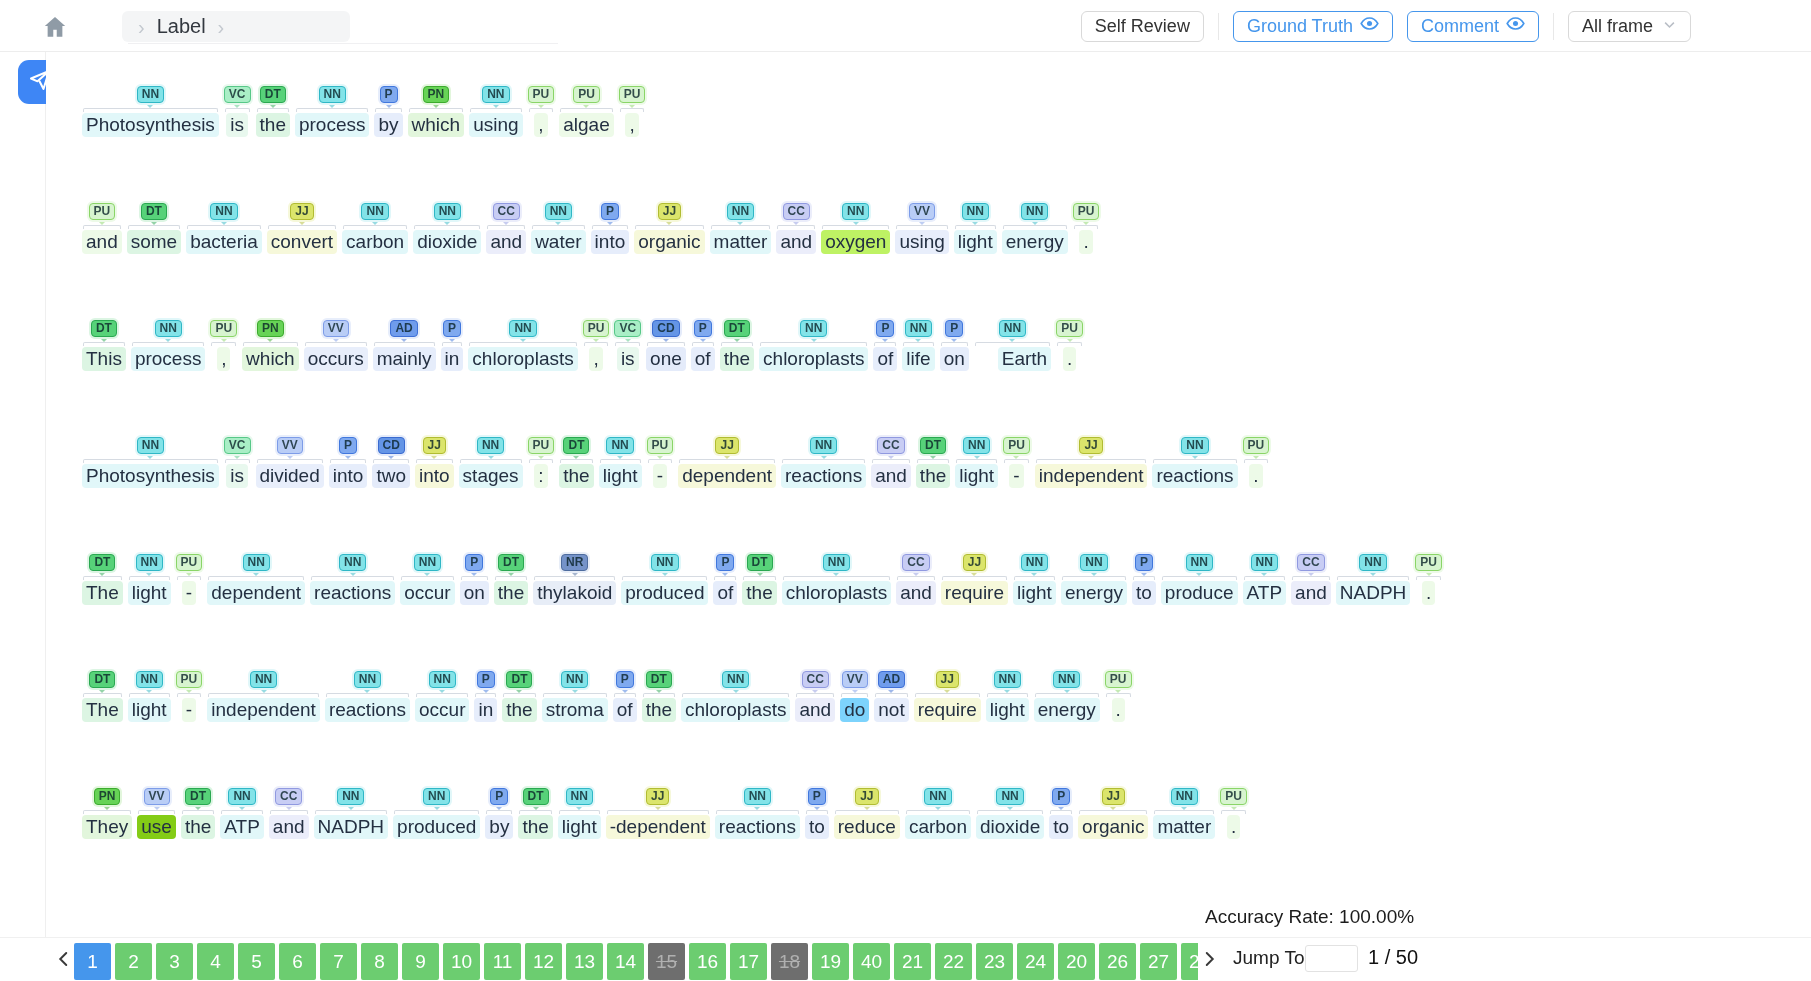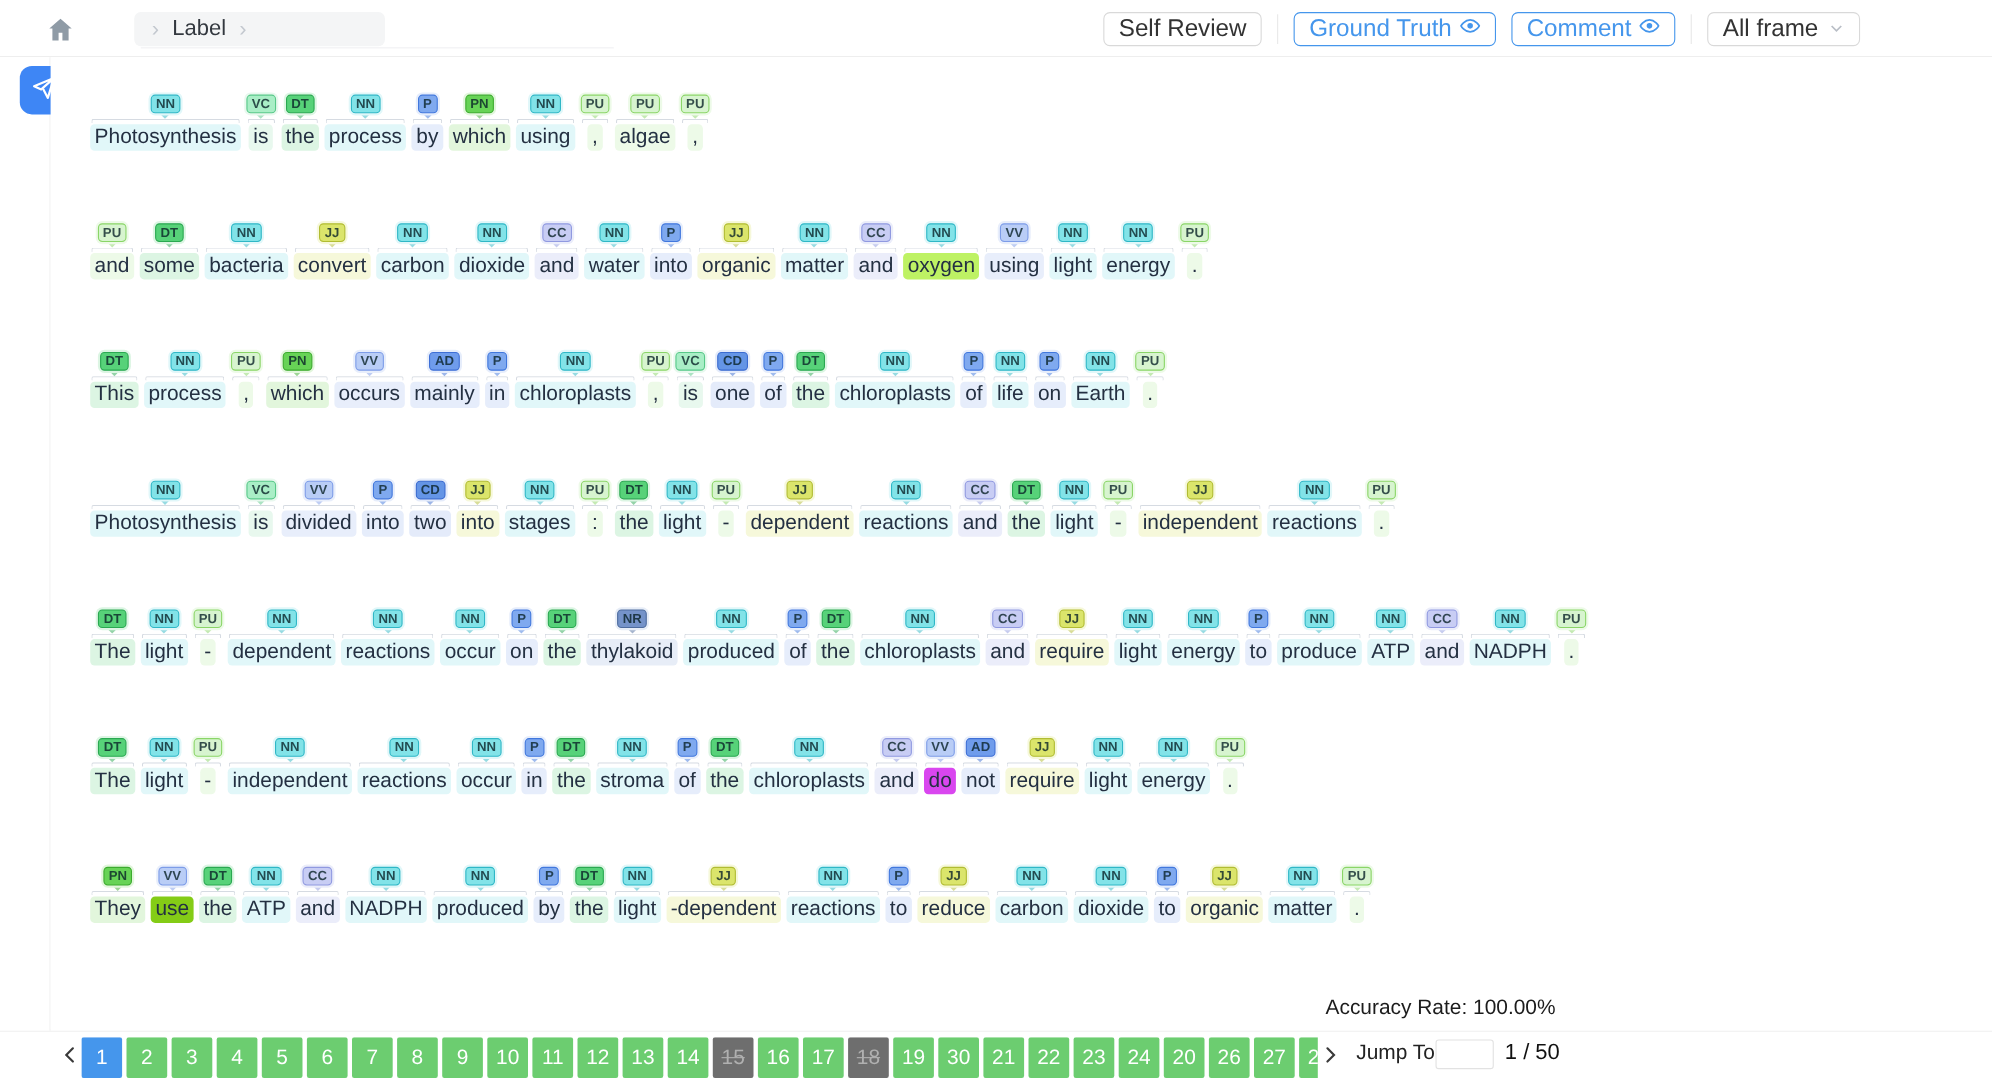--- a/index.html
+++ b/index.html
@@ -12,21 +12,21 @@
   .crumb { position:absolute; left:122px; top:11px; height:31px; min-width:228px;
     background:#f4f5f6; border-radius:6px; display:flex; align-items:center;
     padding:0 16px; gap:12px; }
   .crumb .sep { color:#c3c8cf; font-size:20px; line-height:1; }
   .crumb .lbl { color:#33383f; font-size:20px; }
   .crumb-underline { position:absolute; left:128px; top:43px; width:430px; height:1px; background:#f0f0f2; }
   .tr-group { position:absolute; right:120px; top:10px; height:32px; display:flex;
     align-items:center; gap:14px; }
   .btn { height:31px; display:inline-flex; align-items:center; gap:7px;
     padding:0 13px; border-radius:6px; border:1px solid #d9d9d9; background:#fff;
-    font-size:22px; color:#333; cursor:pointer; white-space:nowrap; }
+    font-size:18px; color:#333; cursor:pointer; white-space:nowrap; }
   .btn.blue { border-color:#4596ec; color:#4596ec; }
   .vdiv { width:1px; height:27px; background:#e8e8e8; }
   .chev-down { color:#b9bec6; margin-left:2px; }
   .rail { position:absolute; left:0; top:52px; width:46px; height:929px;
     border-right:1px solid #efefef; background:#fff; }
   .tool-btn { position:absolute; left:18px; top:8px; width:44px; height:44px;
     border-radius:11px; background:#3e86f5; display:flex; align-items:center;
     justify-content:center; cursor:pointer; }
   .canvas { position:absolute; left:46px; top:52px; width:1765px; height:884px; background:#fff; }
   .row { position:absolute; left:36px; display:flex; align-items:flex-end; gap:5px; }
@@ -391,21 +391,21 @@
       <div class="token">
         <span class="chip" style="background: rgb(127, 169, 239); border-color: rgb(64, 119, 221); box-shadow: rgb(230, 237, 251) 0px 0px 0px 2px;">P</span>
         <span class="caret" style="border-top-color: rgb(64, 119, 221);"></span>
         <span class="overline"></span>
         <span class="word" style="background: rgb(230, 237, 251);">on</span>
       </div>
       <div class="token">
         <span class="chip" style="background: rgb(130, 227, 232); border-color: rgb(47, 183, 198); box-shadow: rgb(225, 247, 249) 0px 0px 0px 2px;">NN</span>
         <span class="caret" style="border-top-color: rgb(47, 183, 198);"></span>
         <span class="overline"></span>
-        <span class="word" style="background: rgb(225, 247, 249);">Earth</span>
+        <span class="word" style="background: rgb(225, 247, 249); margin-left: 24px;">Earth</span>
       </div>
       <div class="token">
         <span class="chip" style="background: rgb(215, 244, 207); border-color: rgb(138, 213, 103); box-shadow: rgb(237, 250, 232) 0px 0px 0px 2px;">PU</span>
         <span class="caret" style="border-top-color: rgb(138, 213, 103);"></span>
         <span class="overline"></span>
         <span class="word" style="background: rgb(237, 250, 232);">.</span>
       </div>
     </div>
     <div class="row">
       <div class="token">
@@ -745,21 +745,21 @@
       <div class="token">
         <span class="chip" style="background: rgb(200, 205, 244); border-color: rgb(144, 153, 224); box-shadow: rgb(235, 237, 250) 0px 0px 0px 2px;">CC</span>
         <span class="caret" style="border-top-color: rgb(144, 153, 224);"></span>
         <span class="overline"></span>
         <span class="word" style="background: rgb(235, 237, 250);">and</span>
       </div>
       <div class="token">
         <span class="chip" style="background: rgb(185, 205, 246); border-color: rgb(125, 156, 232); box-shadow: rgb(232, 238, 251) 0px 0px 0px 2px;">VV</span>
         <span class="caret" style="border-top-color: rgb(125, 156, 232);"></span>
         <span class="overline"></span>
-        <span class="word" style="background: #d946ef;">do</span>
+        <span class="word" style="background: #7dd3fc;">do</span>
       </div>
       <div class="token">
         <span class="chip" style="background: rgb(111, 156, 236); border-color: rgb(62, 111, 214); box-shadow: rgb(230, 237, 251) 0px 0px 0px 2px;">AD</span>
         <span class="caret" style="border-top-color: rgb(62, 111, 214);"></span>
         <span class="overline"></span>
         <span class="word" style="background: rgb(230, 237, 251);">not</span>
       </div>
       <div class="token">
         <span class="chip" style="background: rgb(219, 229, 107); border-color: rgb(177, 188, 50); box-shadow: rgb(246, 248, 218) 0px 0px 0px 2px;">JJ</span>
         <span class="caret" style="border-top-color: rgb(177, 188, 50);"></span>
@@ -930,21 +930,21 @@
       <div class="pg">10</div>
       <div class="pg">11</div>
       <div class="pg">12</div>
       <div class="pg">13</div>
       <div class="pg">14</div>
       <div class="pg disabled">15</div>
       <div class="pg">16</div>
       <div class="pg">17</div>
       <div class="pg disabled">18</div>
       <div class="pg">19</div>
-      <div class="pg">30</div>
+      <div class="pg">40</div>
       <div class="pg">21</div>
       <div class="pg">22</div>
       <div class="pg">23</div>
       <div class="pg">24</div>
       <div class="pg">20</div>
       <div class="pg">26</div>
       <div class="pg">27</div>
       <div class="pg">28</div>
     </div>
   <span class="pg-next">

